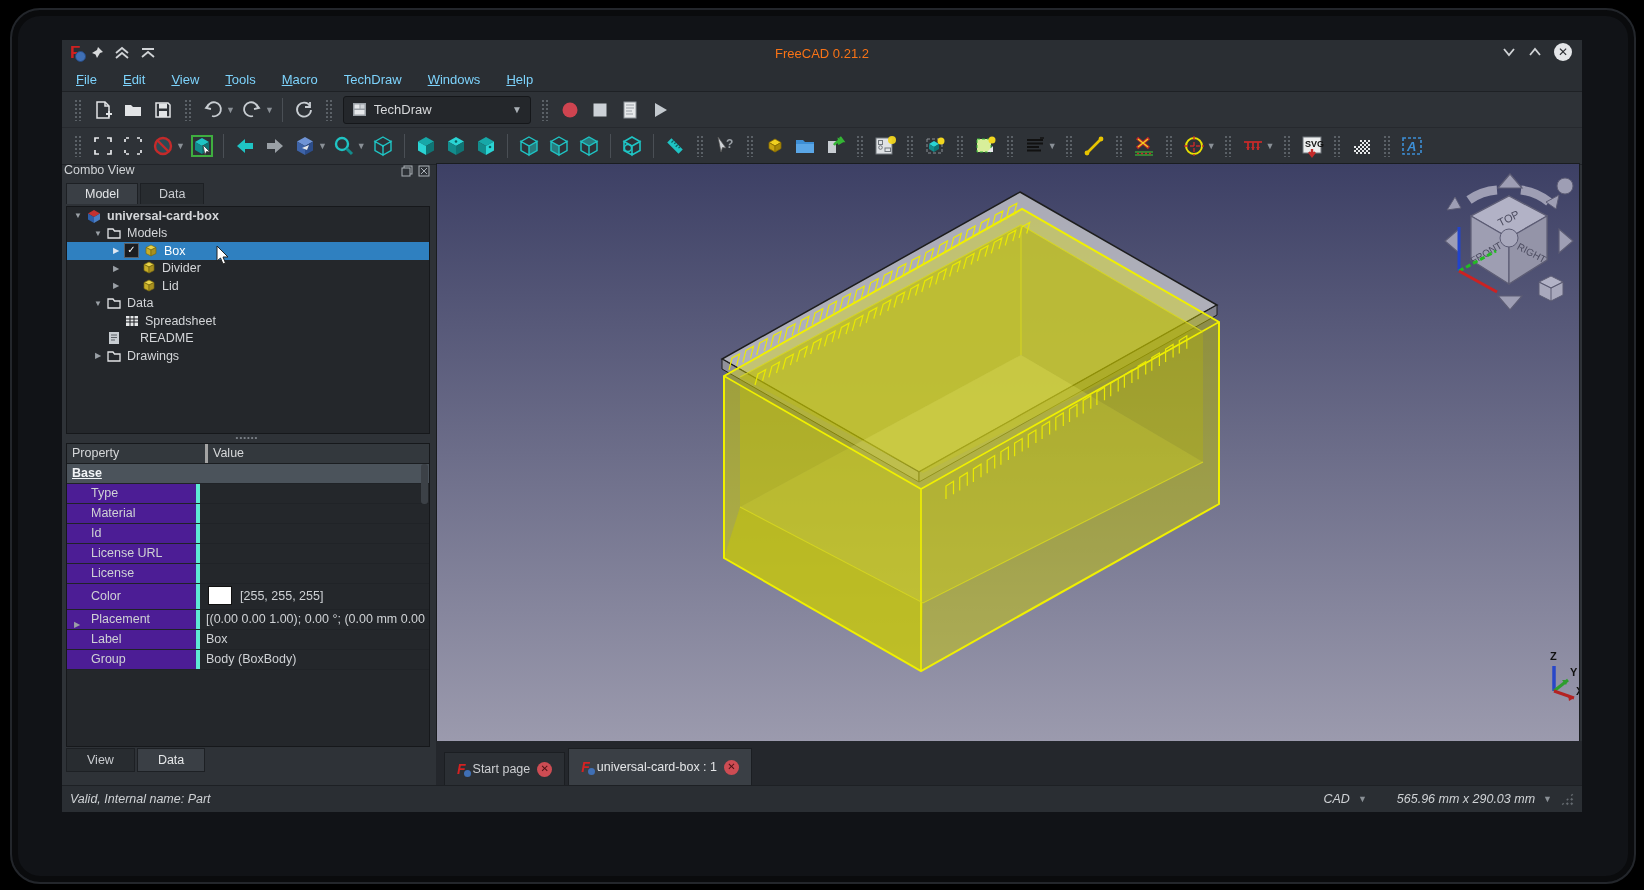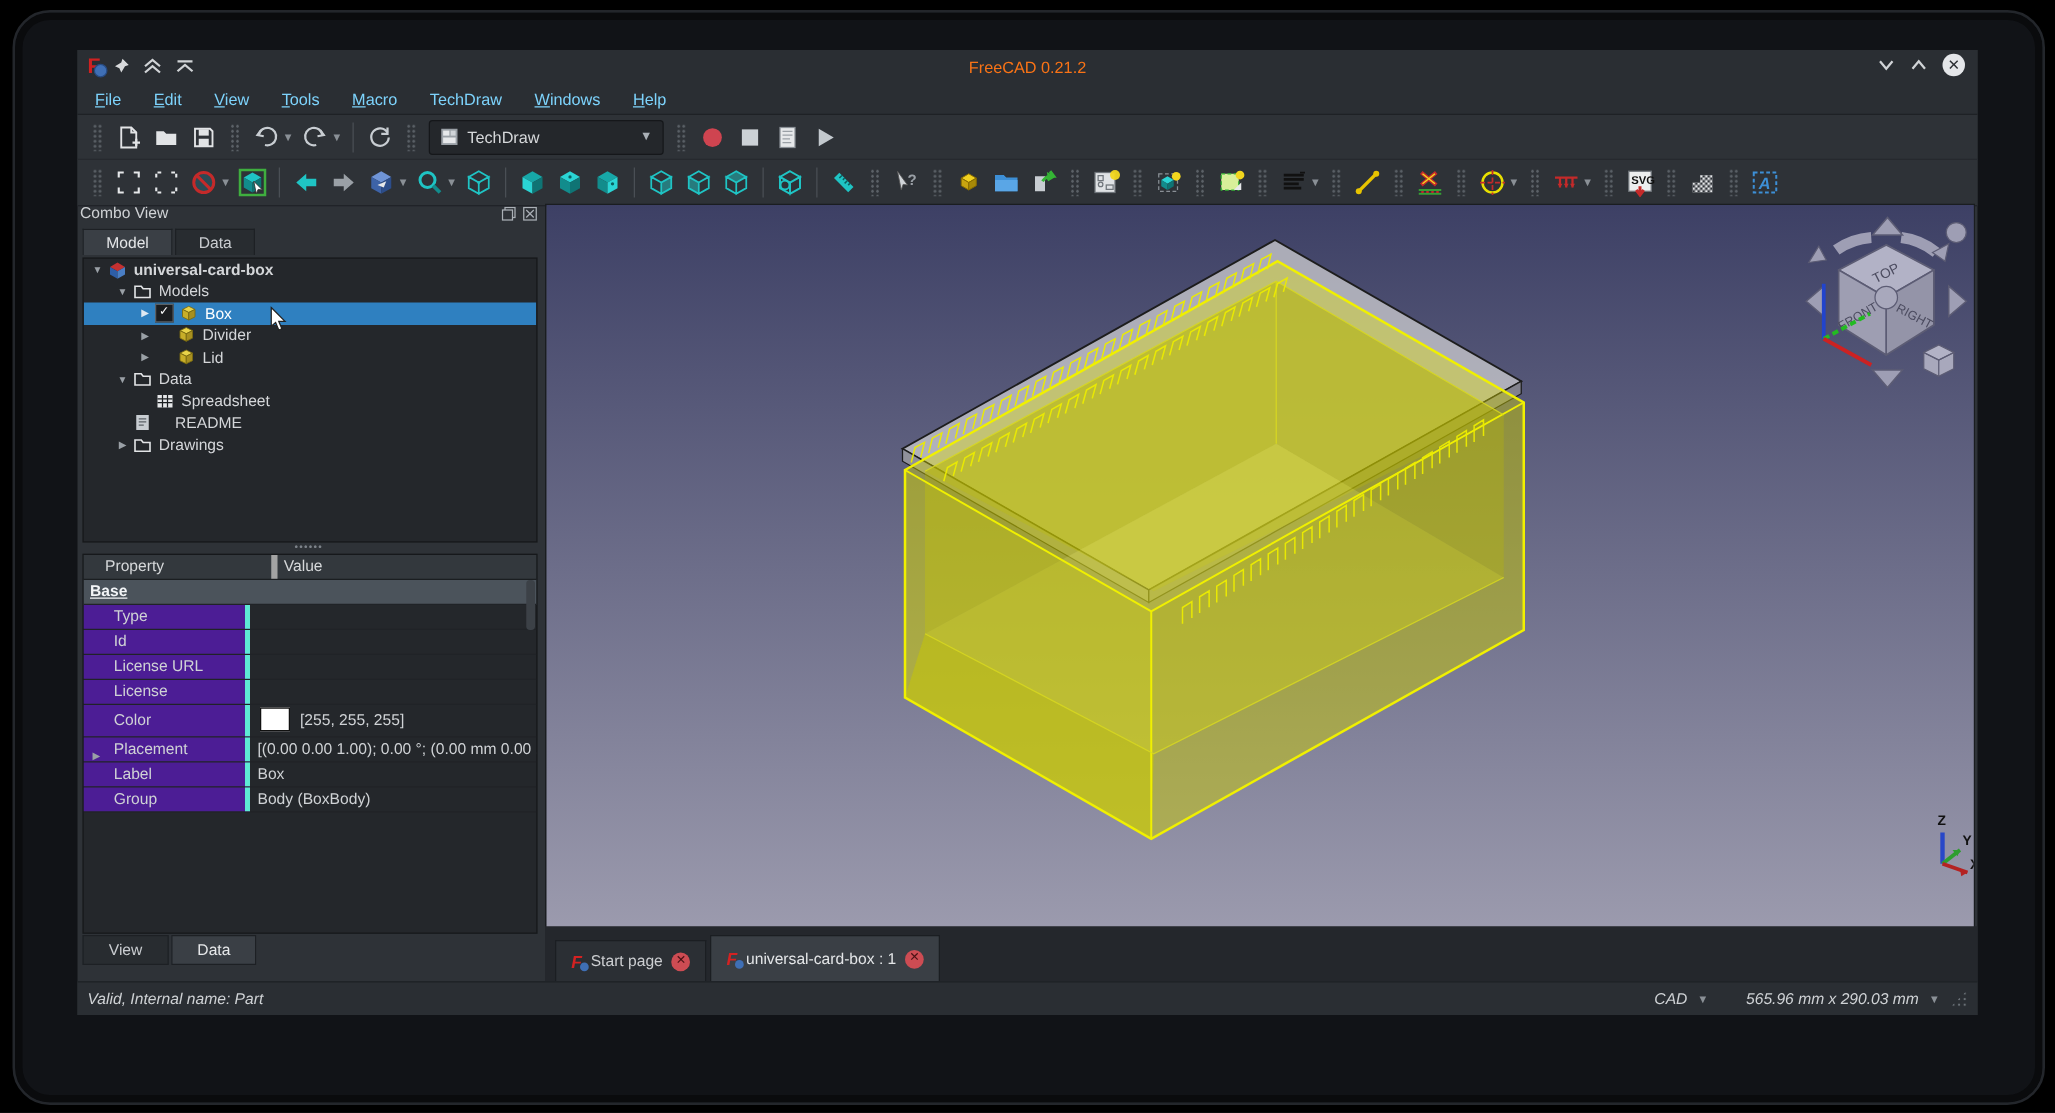--- a/index.html
+++ b/index.html
@@ -48,21 +48,21 @@
   .tree-row.sel{background:#2f80c0;color:#fff;}
   .tr-arrow{width:10px;font-size:8px;color:#9aa0a6;text-align:center;margin-right:3px;flex:0 0 auto;}
   .tree-row.sel .tr-arrow{color:#dfe8f2;}
   .tr-check{width:13px;height:13px;background:#1b1d20;border:1px solid #5a6066;color:#fff;font-size:10px;
     line-height:12px;text-align:center;margin-right:4px;flex:0 0 auto;}
   .tr-icon{width:16px;height:16px;margin-right:5px;flex:0 0 auto;}
   .splitter{position:absolute;left:2px;top:272px;width:362px;height:6px;text-align:center;color:#7d838a;
     font-size:8px;line-height:5px;letter-spacing:1px;}
   .propbox{position:absolute;left:2px;top:280px;width:362px;height:302px;background:#24272b;border:1px solid #16181b;font-size:12.5px;}
   .prop-head{display:flex;height:19px;background:#33383d;border-bottom:1px solid #1b1e21;color:#d6d8da;}
-  .prop-head .c1{width:133px;padding-left:5px;border-right:5px solid #a3a3a3;line-height:19px;margin-left:12px;}
+  .prop-head .c1{width:133px;padding-left:5px;border-right:3px solid #a3a3a3;line-height:19px;}
   .prop-head .c2{flex:1;padding-left:5px;line-height:19px;}
   .prow{display:flex;height:19px;border-bottom:1px solid #202327;color:#cfd2d5;}
   .prow .c1{width:133px;padding-left:24px;border-right:4px solid #5eead4;line-height:19px;box-sizing:border-box;
     background:#4c1d95;position:relative;}
   .prow .c2{flex:1;padding-left:6px;line-height:19px;white-space:nowrap;overflow:hidden;}
   .prow.group{background:#4b535b;font-weight:bold;color:#f2f4f6;}
   .prow.group .c1{background:transparent;border-right:none;padding-left:5px;text-decoration:underline;}
   .prow.tall{height:25px;}
   .prow.tall .c1,.prow.tall .c2{line-height:25px;}
   .swatch{display:inline-block;width:22px;height:17px;vertical-align:middle;margin:-2px 8px 0 2px;border:1px solid #111;}
@@ -569,20 +569,24 @@
       </div>
       <div class="prow group">
         <div class="c1">Base</div>
           <div class="c2"></div>
       </div>
       <div class="prow">
         <div class="c1">Type</div>
           <div class="c2"></div>
       </div>
       <div class="prow">
+        <div class="c1">Material</div>
+          <div class="c2"></div>
+      </div>
+      <div class="prow">
         <div class="c1">Id</div>
           <div class="c2"></div>
       </div>
       <div class="prow">
         <div class="c1">License URL</div>
           <div class="c2"></div>
       </div>
       <div class="prow">
         <div class="c1">License</div>
           <div class="c2"></div>

